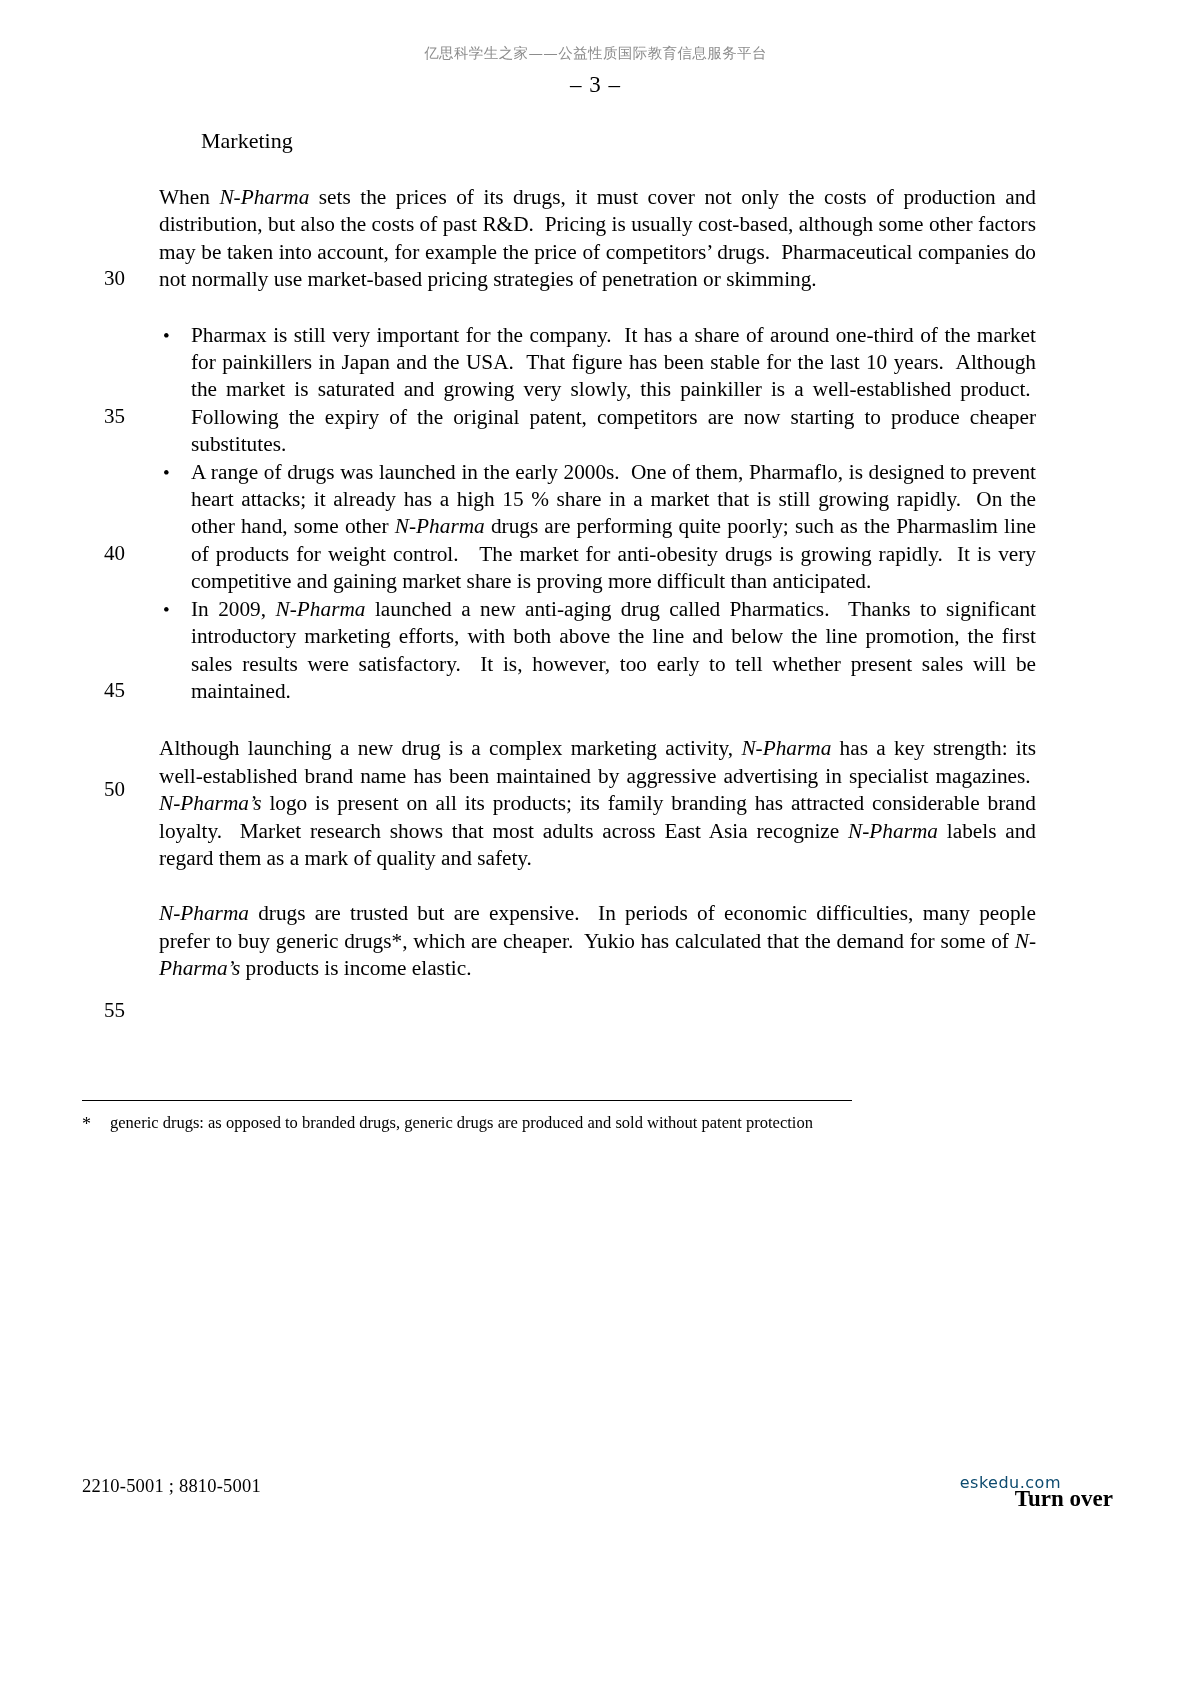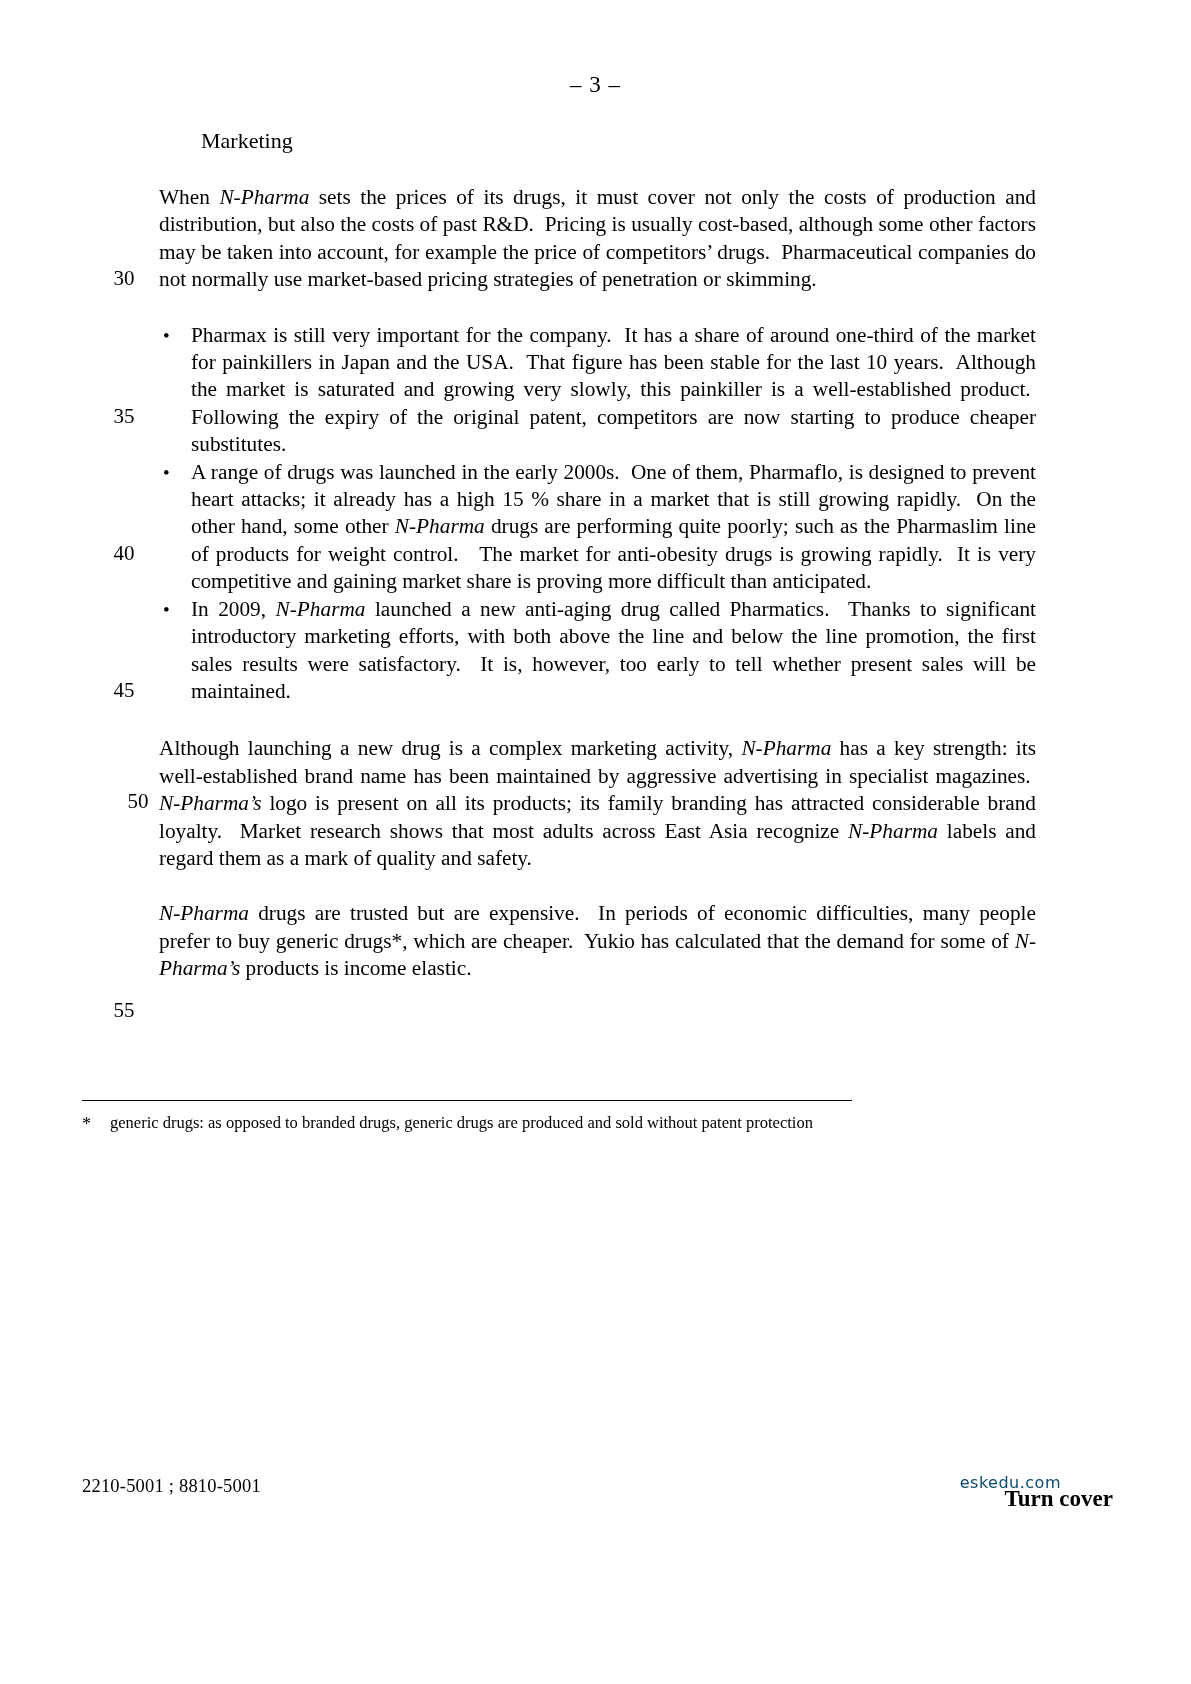--- a/index.html
+++ b/index.html
@@ -96,21 +96,21 @@
   }
   i, .it {
     font-style: italic;
   }
   
   .linenum {
     position: absolute;
     left: 22px;
     font-size: 21px;
     width: 40px;
-    text-align: center;
+    text-align: left;
   }
 
   
   .footnote-rule {
     position: absolute;
     top: 1100px;
     left: 82px;
     width: 770px;
     border-top: 1px solid #000;
   }
@@ -156,20 +156,21 @@
     font-size: 16px;
     color: #0c4a6e;
     letter-spacing: 0.5px;
   }
 </style>
 </head>
 <body>
 
 <div class="page">
 
+  <div class="watermark-top">亿思科学生之家——公益性质国际教育信息服务平台</div>
 
   <div class="header-row">
     <div class="page-num">– 3 –</div>
   </div>
 
   <div class="content">
 
     <h2 class="section-title">Marketing</h2>
 
     <div class="block">
@@ -184,34 +185,34 @@
 
 
       <ul class="bullets">
         <li>Pharmax is still very important for the company.&nbsp; It has a share of around one-third of the market for painkillers in Japan and the USA.&nbsp; That figure has been stable for the last 10 years.&nbsp; Although the market is saturated and growing very slowly, this painkiller is a well-established product.&nbsp; Following the expiry of the original patent, competitors are now starting to produce cheaper substitutes.</li>
         <li>A range of drugs was launched in the early 2000s.&nbsp; One of them, Pharmaflo, is designed to prevent heart attacks; it already has a high 15 % share in a market that is still growing rapidly.&nbsp; On the other hand, some other <i>N-Pharma</i> drugs are performing quite poorly; such as the Pharmaslim line of products for weight control.&nbsp;&nbsp; The market for anti-obesity drugs is growing rapidly.&nbsp; It is very competitive and gaining market share is proving more difficult than anticipated.</li>
         <li>In 2009, <i>N-Pharma</i> launched a new anti-aging drug called Pharmatics.&nbsp; Thanks to significant introductory marketing efforts, with both above the line and below the line promotion, the first sales results were satisfactory.&nbsp; It is, however, too early to tell whether present sales will be maintained.</li>
       </ul>
     </div>
 
     <div class="block" style="margin-top:30px;">
-      <span class="linenum" style="top:54px;margin-left:14px;">50</span>
+      <span class="linenum" style="top:42px;">50</span>
       <p class="para">Although launching a new drug is a complex marketing activity, <i>N-Pharma</i> has a key strength: its well-established brand name has been maintained by aggressive advertising in specialist magazines.&nbsp; <i>N-Pharma’s</i> logo is present on all its products; its family branding has attracted considerable brand loyalty.&nbsp; Market research shows that most adults across East Asia recognize <i>N-Pharma</i> labels and regard them as a mark of quality and safety.</p>
     </div>
 
     <div class="block" style="margin-top:28px;">
       <span class="linenum" style="top:54px;margin-top:44px;">55</span>
       <p class="para"><i>N-Pharma</i> drugs are trusted but are expensive.&nbsp; In periods of economic difficulties, many people prefer to buy generic drugs*, which are cheaper.&nbsp; Yukio has calculated that the demand for some of <i>N-Pharma’s</i> products is income elastic.</p>
     </div>
 
   </div>
 
   <div class="footnote-rule"></div>
   <div class="footnote">
     <span class="star">*</span>
     <span class="ftext">generic drugs: as opposed to branded drugs, generic drugs are produced and sold without patent protection</span>
   </div>
 
   <div class="watermark-bottom">eskedu.com</div>
   <div class="footer-left">2210-5001 ; 8810-5001</div>
-  <div class="footer-right">Turn cover</div>
+  <div class="footer-right">Turn over</div>
 
 </div>
 
 </body></html>

